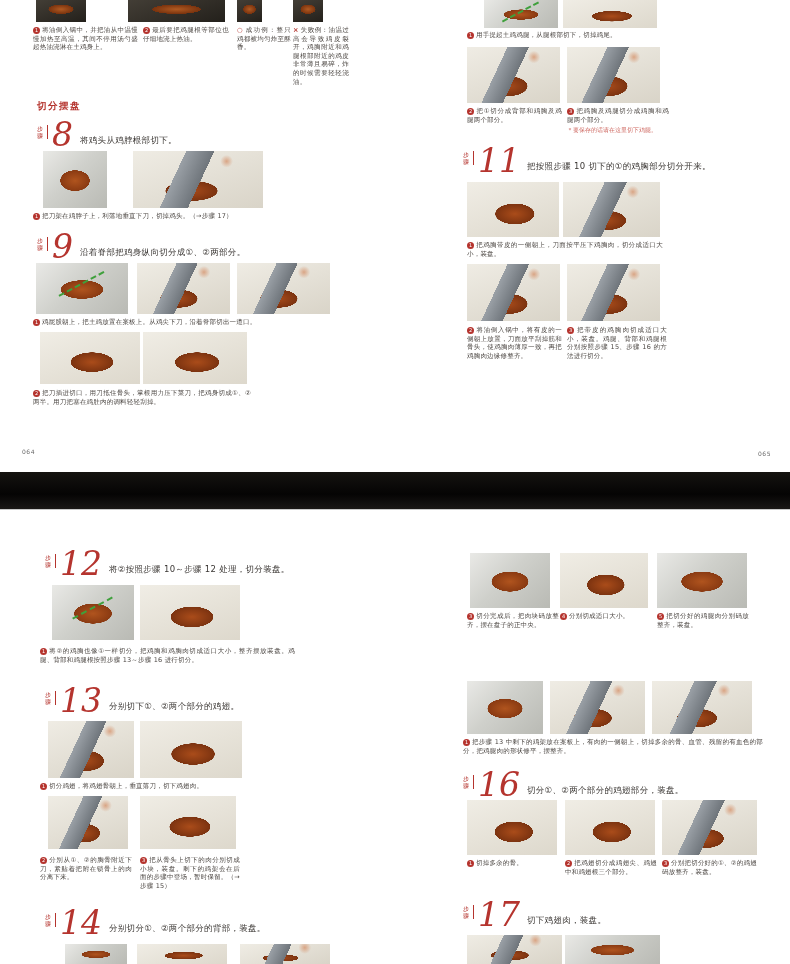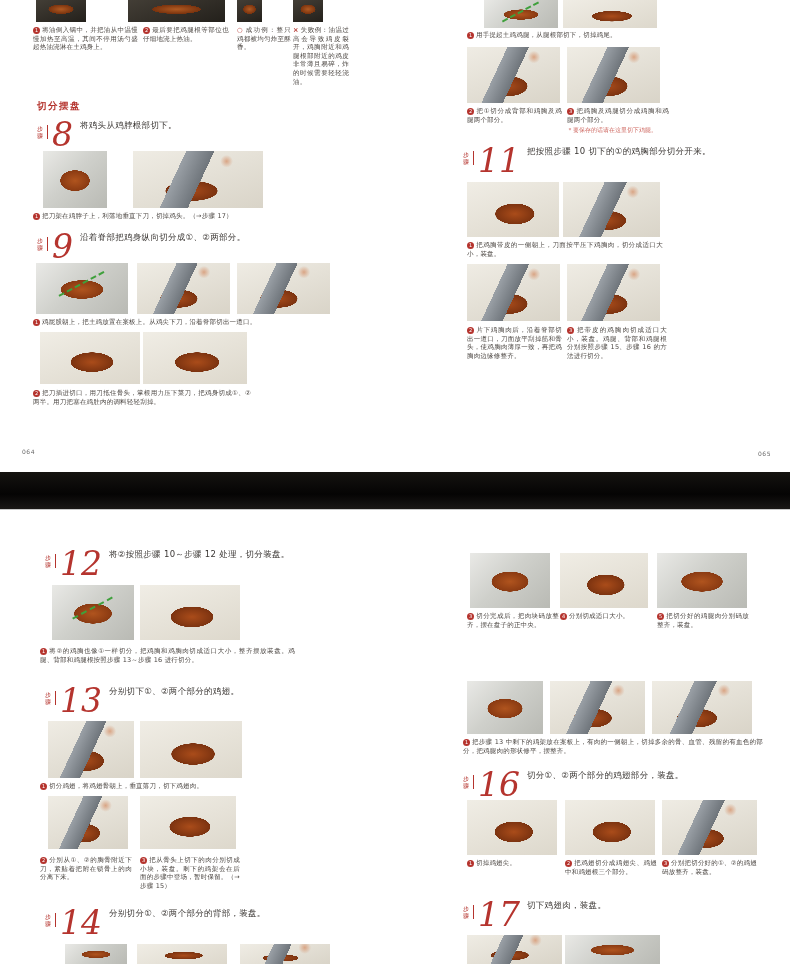--- a/index.html
+++ b/index.html
@@ -30,21 +30,21 @@
        color:#fff;font-size:5px;line-height:7px;text-align:center;margin-right:2px;
        vertical-align:0.5px;letter-spacing:0;}
   .cap .sym{color:#b5342e;font-weight:bold;margin-right:2px;}
   .note{position:absolute;font-size:6px;line-height:7.5px;color:#cf6b64;word-break:break-all;}
   
   .step{position:absolute;display:flex;align-items:flex-start;}
   .step .lbl{width:8px;font-size:6px;line-height:7px;color:#b5342e;word-break:break-all;
        border-right:1px solid #b5342e;padding-right:2px;margin-top:5px;}
   .step .num{font-family:"DejaVu Serif","Liberation Serif",serif;font-style:italic;
        color:#b5342e;font-size:33px;line-height:30px;margin:0 7px 0 4px;}
-  .step .title{font-size:8.5px;color:#3a3633;letter-spacing:.3px;white-space:nowrap;}
+  .step .title{font-size:8.5px;color:#3a3633;margin-top:15px;letter-spacing:.3px;white-space:nowrap;}
   
   .section-hd{position:absolute;font-size:9.5px;font-weight:bold;color:#b5342e;letter-spacing:1.5px;}
   .pagenum{position:absolute;font-size:6px;color:#6a6a6a;letter-spacing:.5px;}
   .band{position:absolute;left:0;width:790px;background:linear-gradient(180deg,#151310,#050404 60%,#1a1816);
         border-bottom:1px solid #c9c9c9;}
 </style>
 </head>
 <body>
 
 <div id="canvas">
@@ -120,21 +120,21 @@
     <div class="title">把按照步骤 10 切下的①的鸡胸部分切分开来。</div>
   </div>
   <div class="ph ph-board" style="left:467px;top:182px;width:92px;height:55px;"></div>
   <div class="ph ph-knife" style="left:563px;top:182px;width:97px;height:55px;"></div>
   <div class="cap" style="left:467px;top:241px;width:196px;">
     <span class="b">1</span><span>把鸡胸带皮的一侧朝上，刀面按平压下鸡胸肉，切分成适口大小，装盘。</span>
   </div>
   <div class="ph ph-knife" style="left:467px;top:264px;width:93px;height:57px;"></div>
   <div class="ph ph-knife" style="left:567px;top:264px;width:93px;height:57px;"></div>
   <div class="cap" style="left:467px;top:326px;width:95px;">
-    <span class="b">2</span><span>片下鸡胸肉后，沿着脊部切出一道口，刀面放平刮掉筋和骨头，使鸡胸肉薄厚一致，再把鸡胸肉边缘修整齐。</span>
+    <span class="b">2</span><span>将油倒入锅中，将有皮的一侧朝上放置，刀面放平刮掉筋和骨头，使鸡胸肉薄厚一致，再把鸡胸肉边缘修整齐。</span>
   </div>
   <div class="cap" style="left:567px;top:326px;width:100px;">
     <span class="b">3</span><span>把带皮的鸡胸肉切成适口大小，装盘。鸡腿、背部和鸡腿根分别按照步骤 15、步骤 16 的方法进行切分。</span>
   </div>
 
   <div class="pagenum" style="left:758px;top:450px;">065</div>
 
   <div class="band" style="top:472px;height:37px;"></div>
 
   <div class="step" style="left:45px;top:549px;">
@@ -198,21 +198,21 @@
 
   <div class="step" style="left:463px;top:770px;">
     <div class="lbl">步骤</div>
     <div class="num">16</div>
     <div class="title">切分①、②两个部分的鸡翅部分，装盘。</div>
   </div>
   <div class="ph ph-board" style="left:467px;top:800px;width:90px;height:55px;"></div>
   <div class="ph ph-board" style="left:565px;top:800px;width:90px;height:55px;"></div>
   <div class="ph ph-knife" style="left:662px;top:800px;width:95px;height:55px;"></div>
   <div class="cap" style="left:467px;top:859px;width:90px;">
-    <span class="b">1</span><span>切掉鸡翅尖。</span>
+    <span class="b">1</span><span>切掉多余的骨。</span>
   </div>
   <div class="cap" style="left:565px;top:859px;width:92px;">
     <span class="b">2</span><span>把鸡翅切分成鸡翅尖、鸡翅中和鸡翅根三个部分。</span>
   </div>
   <div class="cap" style="left:662px;top:859px;width:95px;">
     <span class="b">3</span><span>分别把切分好的①、②的鸡翅码放整齐，装盘。</span>
   </div>
 
   <div class="step" style="left:463px;top:900px;justify-content:flex-end;">
     <div class="lbl">步骤</div>

